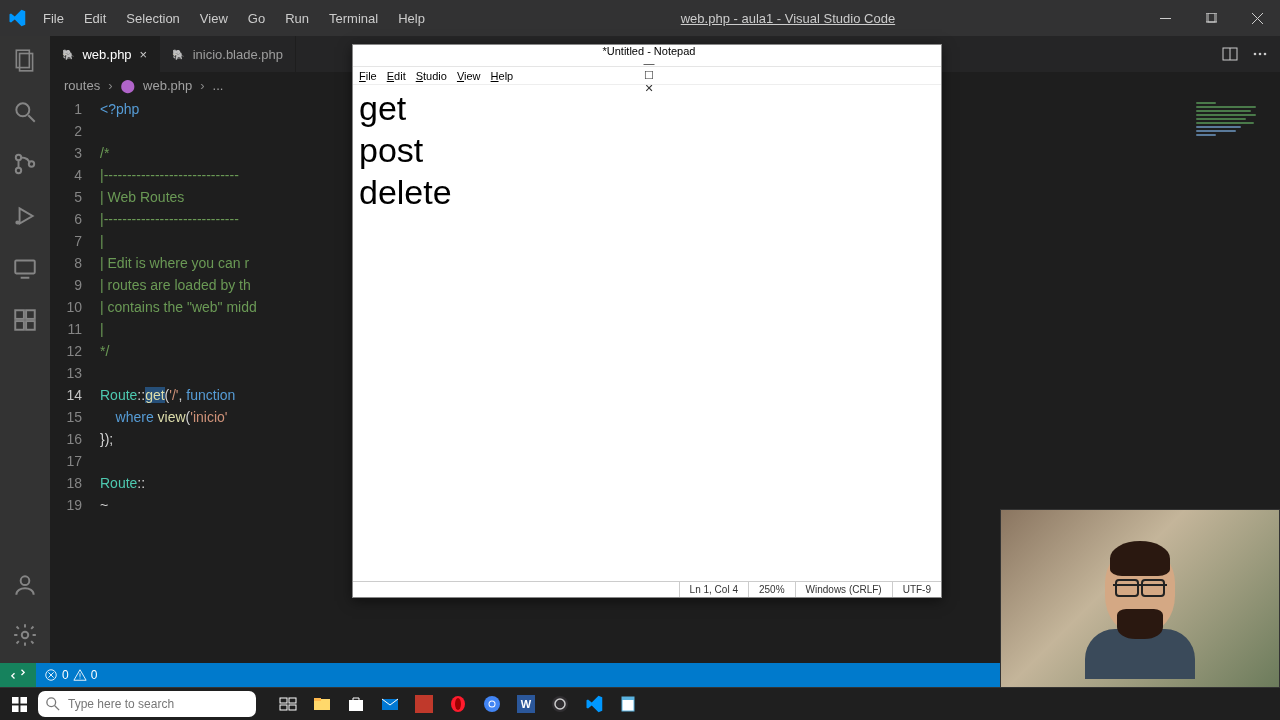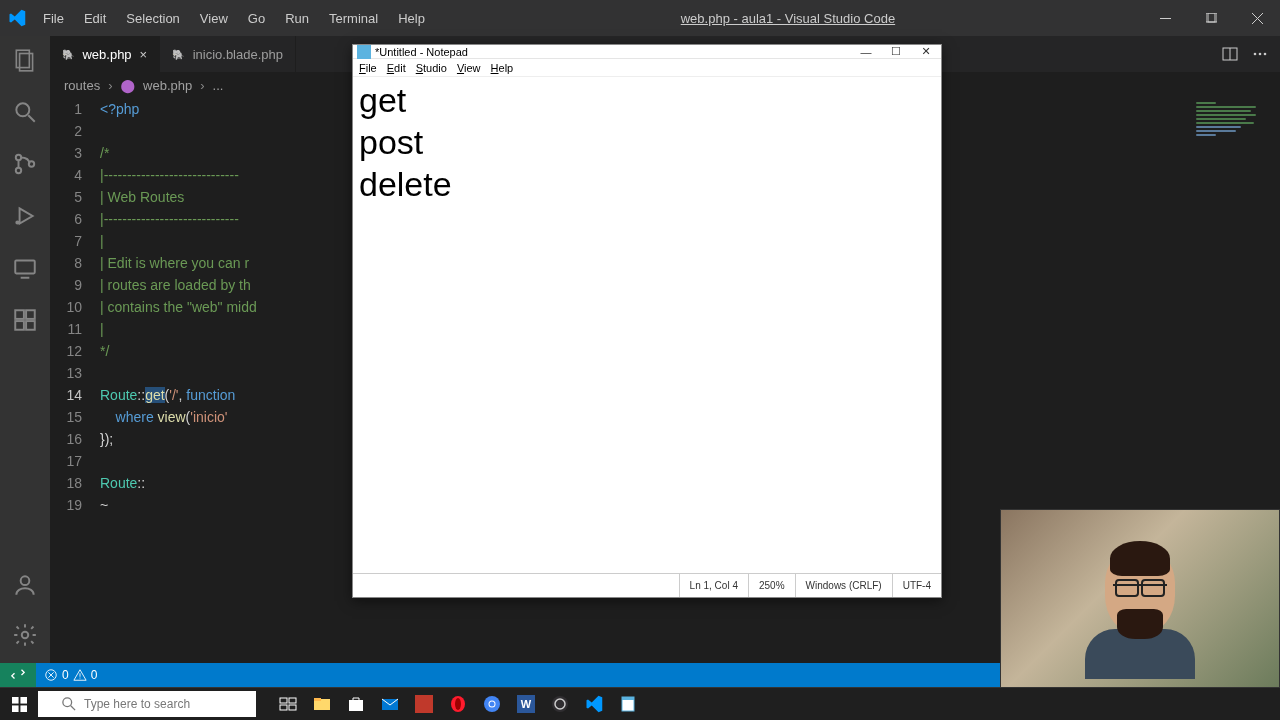--- a/index.html
+++ b/index.html
@@ -49,48 +49,48 @@
 .minimap .mline { height: 2px; margin-bottom: 2px; background: #4a7a4a; border-radius:1px;}
 
 
 .statusbar { height: 24px; background: #007acc; display: flex; align-items: center; color: #fff; font-size: 12px; }
 .statusbar .remote { width: 36px; background: #16825d; height: 24px; display:flex; align-items:center; justify-content:center; }
 .statusbar .sb-item { padding: 0 8px; display:flex; align-items:center; gap:4px;}
 .statusbar .sb-right { margin-left: auto; padding-right: 12px;}
 
 
 .notepad { position: absolute; left: 352px; top: 44px; width: 590px; height: 554px; background: #fff; border: 1px solid #888; box-shadow: 0 3px 12px rgba(0,0,0,0.5); display:flex; flex-direction:column; }
-.np-title { height: 14px; background: #fff; display: flex; align-items: center; font-size: 11px; padding-left: 4px; border-bottom: 1px solid #e5e5e5;}
+.np-title { height: 22px; background: #fff; display: flex; align-items: center; font-size: 11px; padding-left: 4px; border-bottom: 1px solid #e5e5e5; flex-direction: column;}
 .np-title .np-icon { width:14px; height:14px; background:#5bb3e0; margin-right:4px;}
 .np-title .np-name { flex:1; }
 .np-title .np-ctrl { width: 30px; text-align: center; font-size: 11px; color:#333;}
 .np-menu { height: 18px; display: flex; gap: 10px; padding-left: 6px; font-size: 11px; align-items: center; border-bottom:1px solid #eee;}
 .np-menu span { text-decoration: underline; text-decoration-color: transparent; }
 .np-menu span::first-letter { text-decoration: underline; }
 .np-body { flex:1; padding: 2px 6px; font-family: Consolas, monospace; font-size: 34px; line-height: 42px; overflow:hidden; position:relative;}
 .np-body .npline { }
-.np-status { height: 24px; border-top: 1px solid #ccc; display: flex; font-size: 10px; align-items: center; color:#333;}
+.np-status { height: 16px; border-top: 1px solid #ccc; display: flex; font-size: 10px; align-items: center; color:#333;}
 .np-status div { padding: 0 10px; border-left:1px solid #ccc; height:100%; display:flex; align-items:center;}
 .np-status .spacer { flex:1; border:none;}
 
 
 .webcam { position: absolute; right: 0; bottom: 27px; width: 280px; height: 184px; background: linear-gradient(135deg,#8a7560 0%,#c4b59a 40%,#6a7a5a 100%); border:1px solid #333;}
 .webcam .person { position:absolute; left:50%; top:50%; transform:translate(-50%,-40%); width:110px; height:130px;}
 .webcam .head { width:70px; height:85px; background:#d4a884; border-radius:40% 40% 45% 45%; margin:0 auto; position:relative;}
 .webcam .hair { position:absolute; top:-8px; left:5px; right:5px; height:35px; background:#2a1810; border-radius:50% 50% 20% 20%;}
 .webcam .beard { position:absolute; bottom:-5px; left:12px; right:12px; height:30px; background:#2a1810; border-radius:20% 20% 40% 40%;}
 .webcam .glasses { position:absolute; top:35px; left:8px; right:8px; height:14px; border-top:2px solid #222;}
 .webcam .glasses:before,.webcam .glasses:after { content:''; position:absolute; top:-7px; width:20px; height:14px; border:2px solid #222; border-radius:4px;}
 .webcam .glasses:before { left:2px;} .webcam .glasses:after { right:2px;}
 .webcam .body { width:110px; height:50px; background:#3a4a5a; border-radius:30px 30px 0 0; margin-top:-5px;}
 
 
 .taskbar { position: absolute; bottom: 0; left: 0; right: 0; height: 33px; background: #1f1f1f; display: flex; align-items: center; border-top:1px solid #333;}
 .taskbar .start { width: 38px; height: 33px; display:flex; align-items:center; justify-content:center; color:#fff;}
-.taskbar .search { width: 218px; height: 26px; background: #fff; border-radius: 0; display:flex; align-items:center; padding:0 24px; gap:8px; color:#777; font-size:12px; margin-right:8px;}
+.taskbar .search { width: 218px; height: 26px; background: #fff; border-radius: 7px; display:flex; align-items:center; padding:0 8px; gap:8px; color:#777; font-size:12px; margin-right:8px;}
 .taskbar .tb-icons { display:flex; gap:2px; margin-left:8px;}
 .taskbar .tb-icon { width:32px; height:33px; display:flex; align-items:center; justify-content:center;}
 
 svg { display: block; }
 </style>
 </head>
 <body>
 
 <div class="titlebar">
   <div class="logo">
@@ -324,21 +324,21 @@
   <div class="np-body" id="np-body">
     <div class="npline">get</div>
       <div class="npline">post</div>
       <div class="npline">delete</div>
   </div>
   <div class="np-status">
     <div class="spacer"></div>
     <div>Ln 1, Col 4</div>
     <div>250%</div>
     <div>Windows (CRLF)</div>
-    <div>UTF-4</div>
+    <div>UTF-9</div>
   </div>
 </div>
 
 <div class="webcam">
   <div class="person">
     <div class="head">
         <div class="hair"></div>
         <div class="glasses"></div>
         <div class="beard"></div>
       </div>

